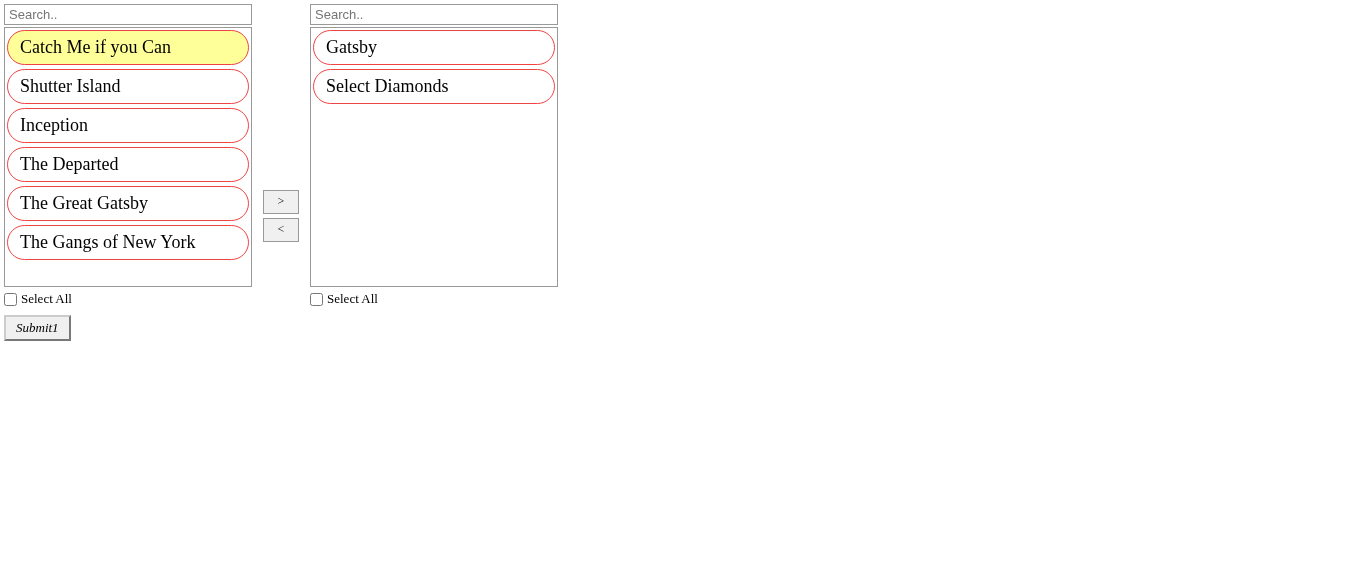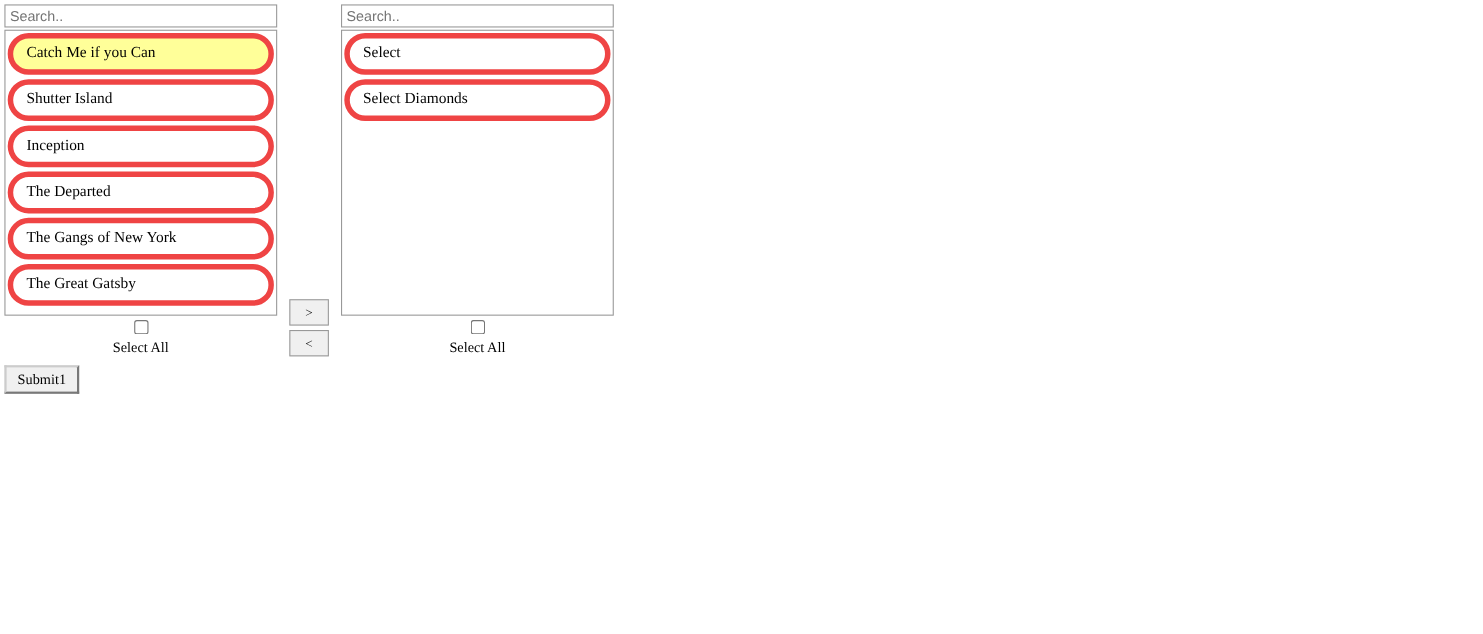--- a/index.html
+++ b/index.html
@@ -10,21 +10,21 @@
 
     body {
       font-family: serif;
       font-size: 14px;
       background: #fff;
       padding: 4px;
     }
 
     .dual-list-container {
       display: flex;
-      align-items: flex-end;
+      align-items: center;
       gap: 4px;
     }
 
     .list-panel {
       display: flex;
       flex-direction: column;
       width: 248px;
     }
 
     .search-input {
@@ -41,41 +41,40 @@
       height: 260px;
       border: 1px solid #999;
       overflow-y: auto;
       padding: 2px;
       background: #fff;
     }
 
     .list-item {
       display: block;
       width: 100%;
-      border: 5px solid #ef4444;
+      border: 1px solid #ef4444;
       border-radius: 20px;
       padding: 6px 12px;
       margin-bottom: 4px;
       background: #fff;
       cursor: pointer;
       text-align: left;
-      font-size: 14px;
+      font-size: 18px;
       font-family: serif;
     }
 
     .list-item.highlighted {
       background: #ffff99;
     }
 
     .select-all-row {
       display: flex;
       align-items: center;
       gap: 4px;
       margin-top: 4px;
-      flex-direction: column;
     }
 
     .select-all-row label {
       font-size: 13px;
       font-family: serif;
     }
 
     .arrow-panel {
       display: flex;
       flex-direction: column;
@@ -100,54 +99,55 @@
       margin-top: 8px;
     }
 
     .submit-btn {
       border: 2px outset #ccc;
       background: #f0f0f0;
       padding: 3px 10px;
       font-size: 13px;
       font-family: serif;
       cursor: pointer;
+      font-style: italic;
     }
   </style>
 </head>
 <body>
 
 <div class="dual-list-container">
 
   <div class="list-panel">
     <input class="search-input" type="text" placeholder="Search.." style="">
     <div class="list-box">
 
     <button class="list-item highlighted">Catch Me if you Can</button>
         <button class="list-item">Shutter Island</button>
         <button class="list-item">Inception</button>
         <button class="list-item">The Departed</button>
+        <button class="list-item">The Great Gatsby</button>
         <button class="list-item">The Gangs of New York</button>
-        <button class="list-item">The Great Gatsby</button>
       </div>
     <div class="select-all-row">
       <input type="checkbox" style="">
       <label>Select All</label>
     </div>
   </div>
 
   <div class="arrow-panel">
     <button class="arrow-btn">&gt;</button>
     <button class="arrow-btn">&lt;</button>
   </div>
 
   <div class="list-panel">
     <input class="search-input" type="text" placeholder="Search.." style="">
     <div class="list-box">
 
-    <button class="list-item">Select</button>
+    <button class="list-item">Gatsby</button>
         <button class="list-item">Select Diamonds</button>
       </div>
     <div class="select-all-row">
       <input type="checkbox" style="">
       <label>Select All</label>
     </div>
   </div>
 </div>
 
 <div class="submit-area">

